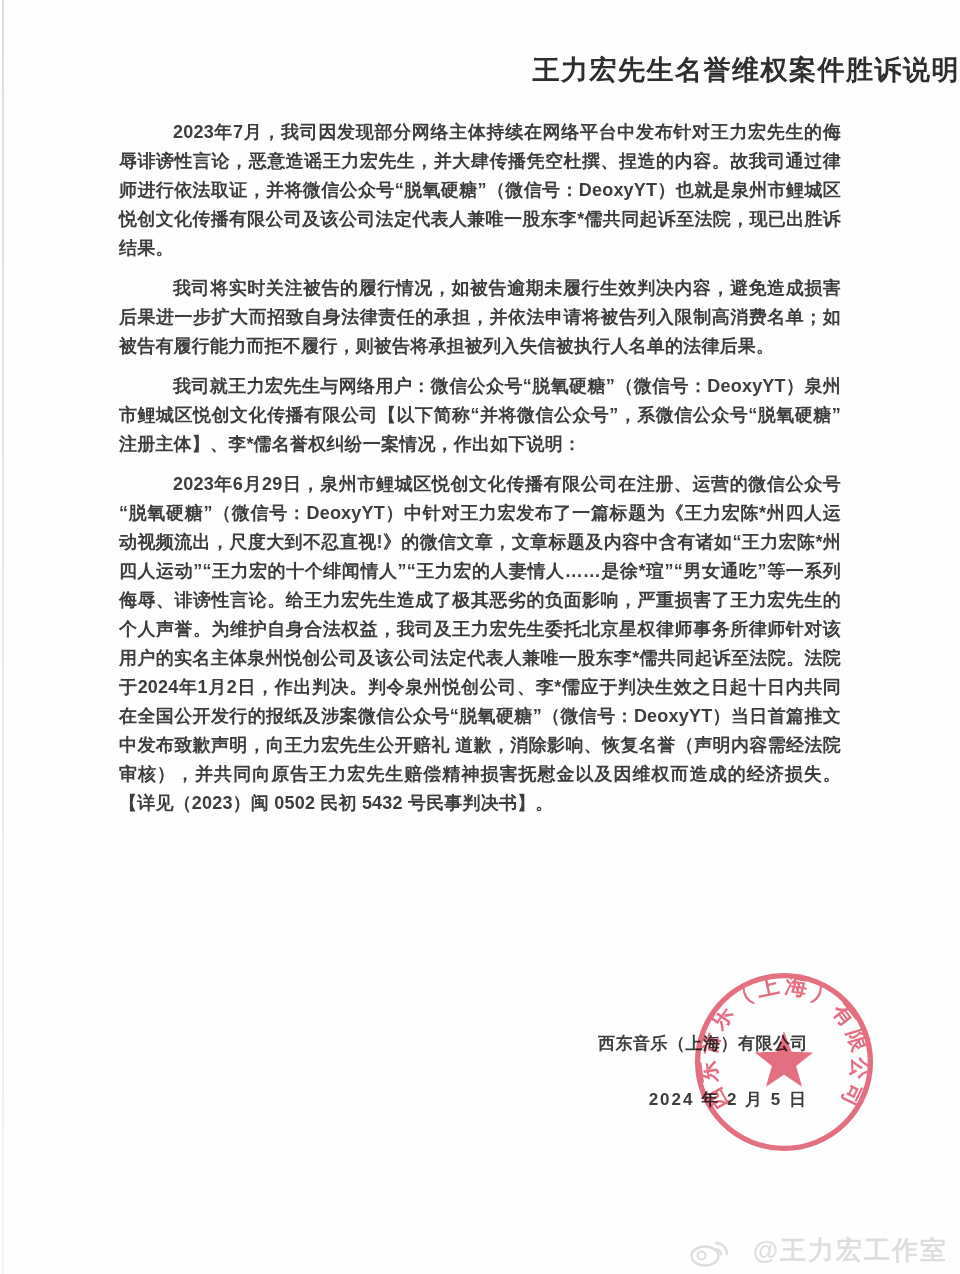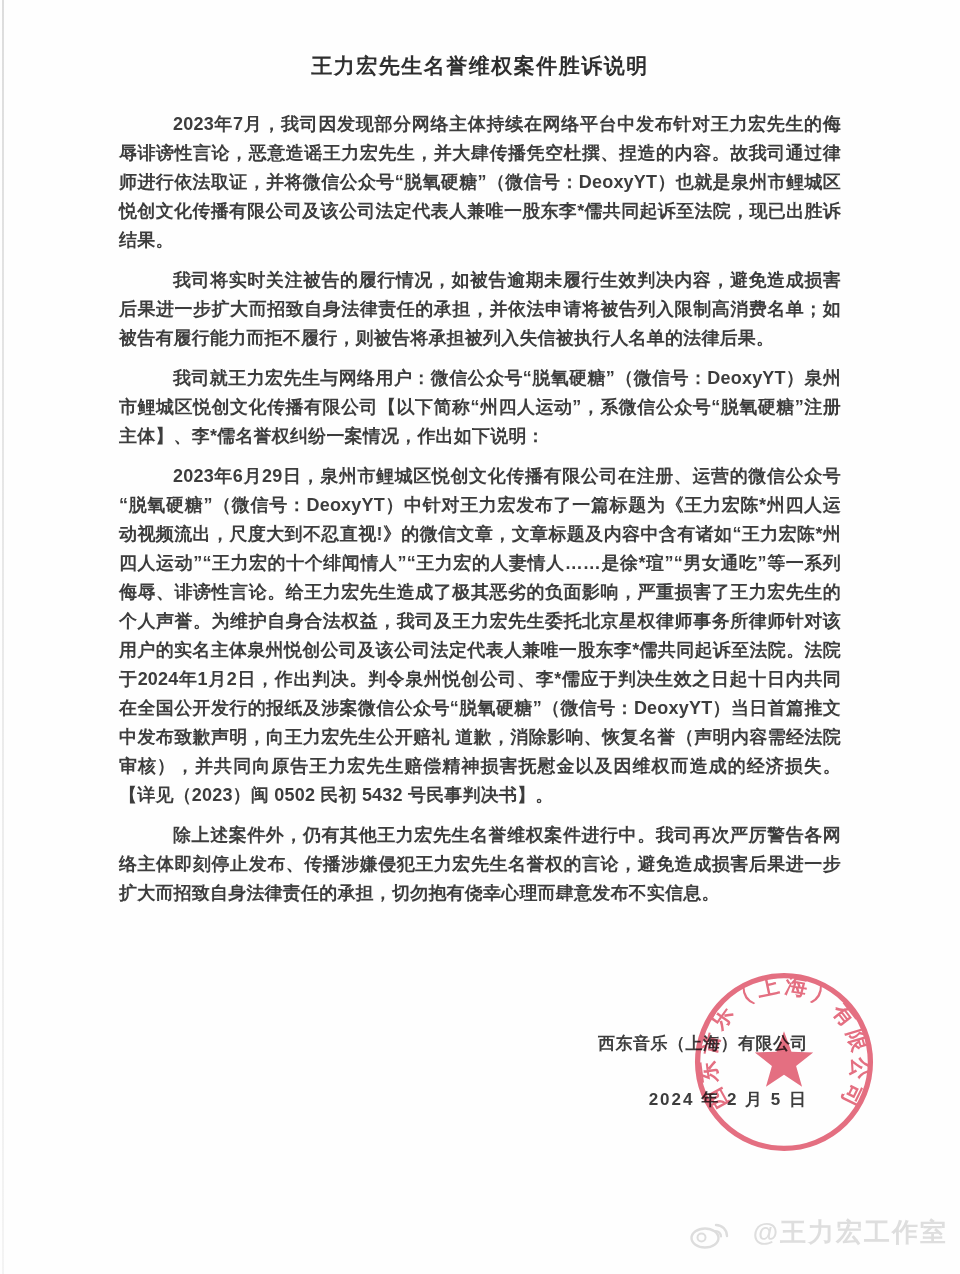--- a/index.html
+++ b/index.html
@@ -9,22 +9,22 @@
   }
   .page{
     position:absolute;inset:0;background:#fefefe;
   }
   
   .page::before{
     content:"";position:absolute;left:2px;top:0;bottom:0;width:2px;
     background:linear-gradient(#cfcfcf,#e4e4e4 60%,#efefef);opacity:.7;
   }
   .doc-title{
-    margin:52px 0 8px;text-align:center;
-    font-size:21px;font-weight:700;color:#2e2e2e;letter-spacing:1.5px;
+    margin:52px 0 8px;text-align:right;
+    font-size:27px;font-weight:700;color:#2e2e2e;letter-spacing:1.5px;
   }
   .doc-body{
     width:722px;margin:30px auto 0;
   }
   .doc-body p{
     margin:0 0 11px;font-size:18px;line-height:29px;color:#3d3d3d;
     font-weight:600;text-align:justify;text-indent:3em;
     letter-spacing:.2px;
   }
   .signature{
@@ -32,41 +32,40 @@
     color:#3d3d3d;font-weight:600;z-index:2;
   }
   .signature .company{font-size:17px;letter-spacing:.5px;}
   .signature .date{font-size:17px;margin-top:33px;letter-spacing:2px;text-align:right;}
   .seal{
     position:absolute;left:688px;top:966px;width:192px;height:192px;
     z-index:3;opacity:.82;mix-blend-mode:multiply;filter:blur(.4px);
     pointer-events:none;
   }
   .watermark{
-    position:absolute;right:12px;bottom:24px;display:flex;align-items:center;
+    position:absolute;right:12px;bottom:6px;display:flex;align-items:center;
     gap:22px;color:rgba(170,170,170,.38);z-index:2;
   }
   .watermark .wm-text{
     font-size:26px;font-weight:700;letter-spacing:2px;
   }
   .watermark svg{opacity:.5;}
 </style>
 </head>
 <body>
 
 <div class="page">
 
   <h1 class="doc-title">王力宏先生名誉维权案件胜诉说明</h1>
 
   <div class="doc-body">
       <p>2023年7月，我司因发现部分网络主体持续在网络平台中发布针对王力宏先生的侮辱诽谤性言论，恶意造谣王力宏先生，并大肆传播凭空杜撰、捏造的内容。故我司通过律师进行依法取证，并将微信公众号“脱氧硬糖”（微信号：DeoxyYT）也就是泉州市鲤城区悦创文化传播有限公司及该公司法定代表人兼唯一股东李*儒共同起诉至法院，现已出胜诉结果。</p>
       <p>我司将实时关注被告的履行情况，如被告逾期未履行生效判决内容，避免造成损害后果进一步扩大而招致自身法律责任的承担，并依法申请将被告列入限制高消费名单；如被告有履行能力而拒不履行，则被告将承担被列入失信被执行人名单的法律后果。</p>
-      <p>我司就王力宏先生与网络用户：微信公众号“脱氧硬糖”（微信号：DeoxyYT）泉州市鲤城区悦创文化传播有限公司【以下简称“州四人运动”，系微信公众号“脱氧硬糖”注册主体】、李*儒名誉权纠纷一案情况，作出如下说明：</p>
+      <p>我司就王力宏先生与网络用户：微信公众号“脱氧硬糖”（微信号：DeoxyYT）泉州市鲤城区悦创文化传播有限公司【以下简称“并将微信公众号”，系微信公众号“脱氧硬糖”注册主体】、李*儒名誉权纠纷一案情况，作出如下说明：</p>
       <p>2023年6月29日，泉州市鲤城区悦创文化传播有限公司在注册、运营的微信公众号“脱氧硬糖”（微信号：DeoxyYT）中针对王力宏发布了一篇标题为《王力宏陈*州四人运动视频流出，尺度大到不忍直视!》的微信文章，文章标题及内容中含有诸如“王力宏陈*州四人运动”“王力宏的十个绯闻情人”“王力宏的人妻情人……是徐*瑄”“男女通吃”等一系列侮辱、诽谤性言论。给王力宏先生造成了极其恶劣的负面影响，严重损害了王力宏先生的个人声誉。为维护自身合法权益，我司及王力宏先生委托北京星权律师事务所律师针对该用户的实名主体泉州悦创公司及该公司法定代表人兼唯一股东李*儒共同起诉至法院。法院于2024年1月2日，作出判决。判令泉州悦创公司、李*儒应于判决生效之日起十日内共同在全国公开发行的报纸及涉案微信公众号“脱氧硬糖”（微信号：DeoxyYT）当日首篇推文中发布致歉声明，向王力宏先生公开赔礼 道歉，消除影响、恢复名誉（声明内容需经法院审核），并共同向原告王力宏先生赔偿精神损害抚慰金以及因维权而造成的经济损失。【详见（2023）闽 0502 民初 5432 号民事判决书】。</p>
-      <p>除上述案件外，仍有其他王力宏先生名誉维权案件进行中。我司再次严厉警告各网络主体即刻停止发布、传播涉嫌侵犯王力宏先生名誉权的言论，避免造成损害后果进一步扩大而招致自身法律责任的承担，切勿抱有侥幸心理而肆意发布不实信息。</p>
     </div>
 
   <div class="signature">
     <div class="company">西东音乐（上海）有限公司</div>
     <div class="date">2024 年 2 月 5 日</div>
   </div>
 
   <svg class="seal" viewBox="0 0 200 200">
     <circle cx="100" cy="100" r="90" fill="none" stroke="#df4f66" stroke-width="5.5"></circle>
     <polygon fill="#df4f66" points="100,68 107.8,89.3 130.4,90.1 112.6,104.1 118.8,125.9 100,113.2 81.2,125.9 87.4,104.1 69.6,90.1 92.2,89.3"></polygon>

